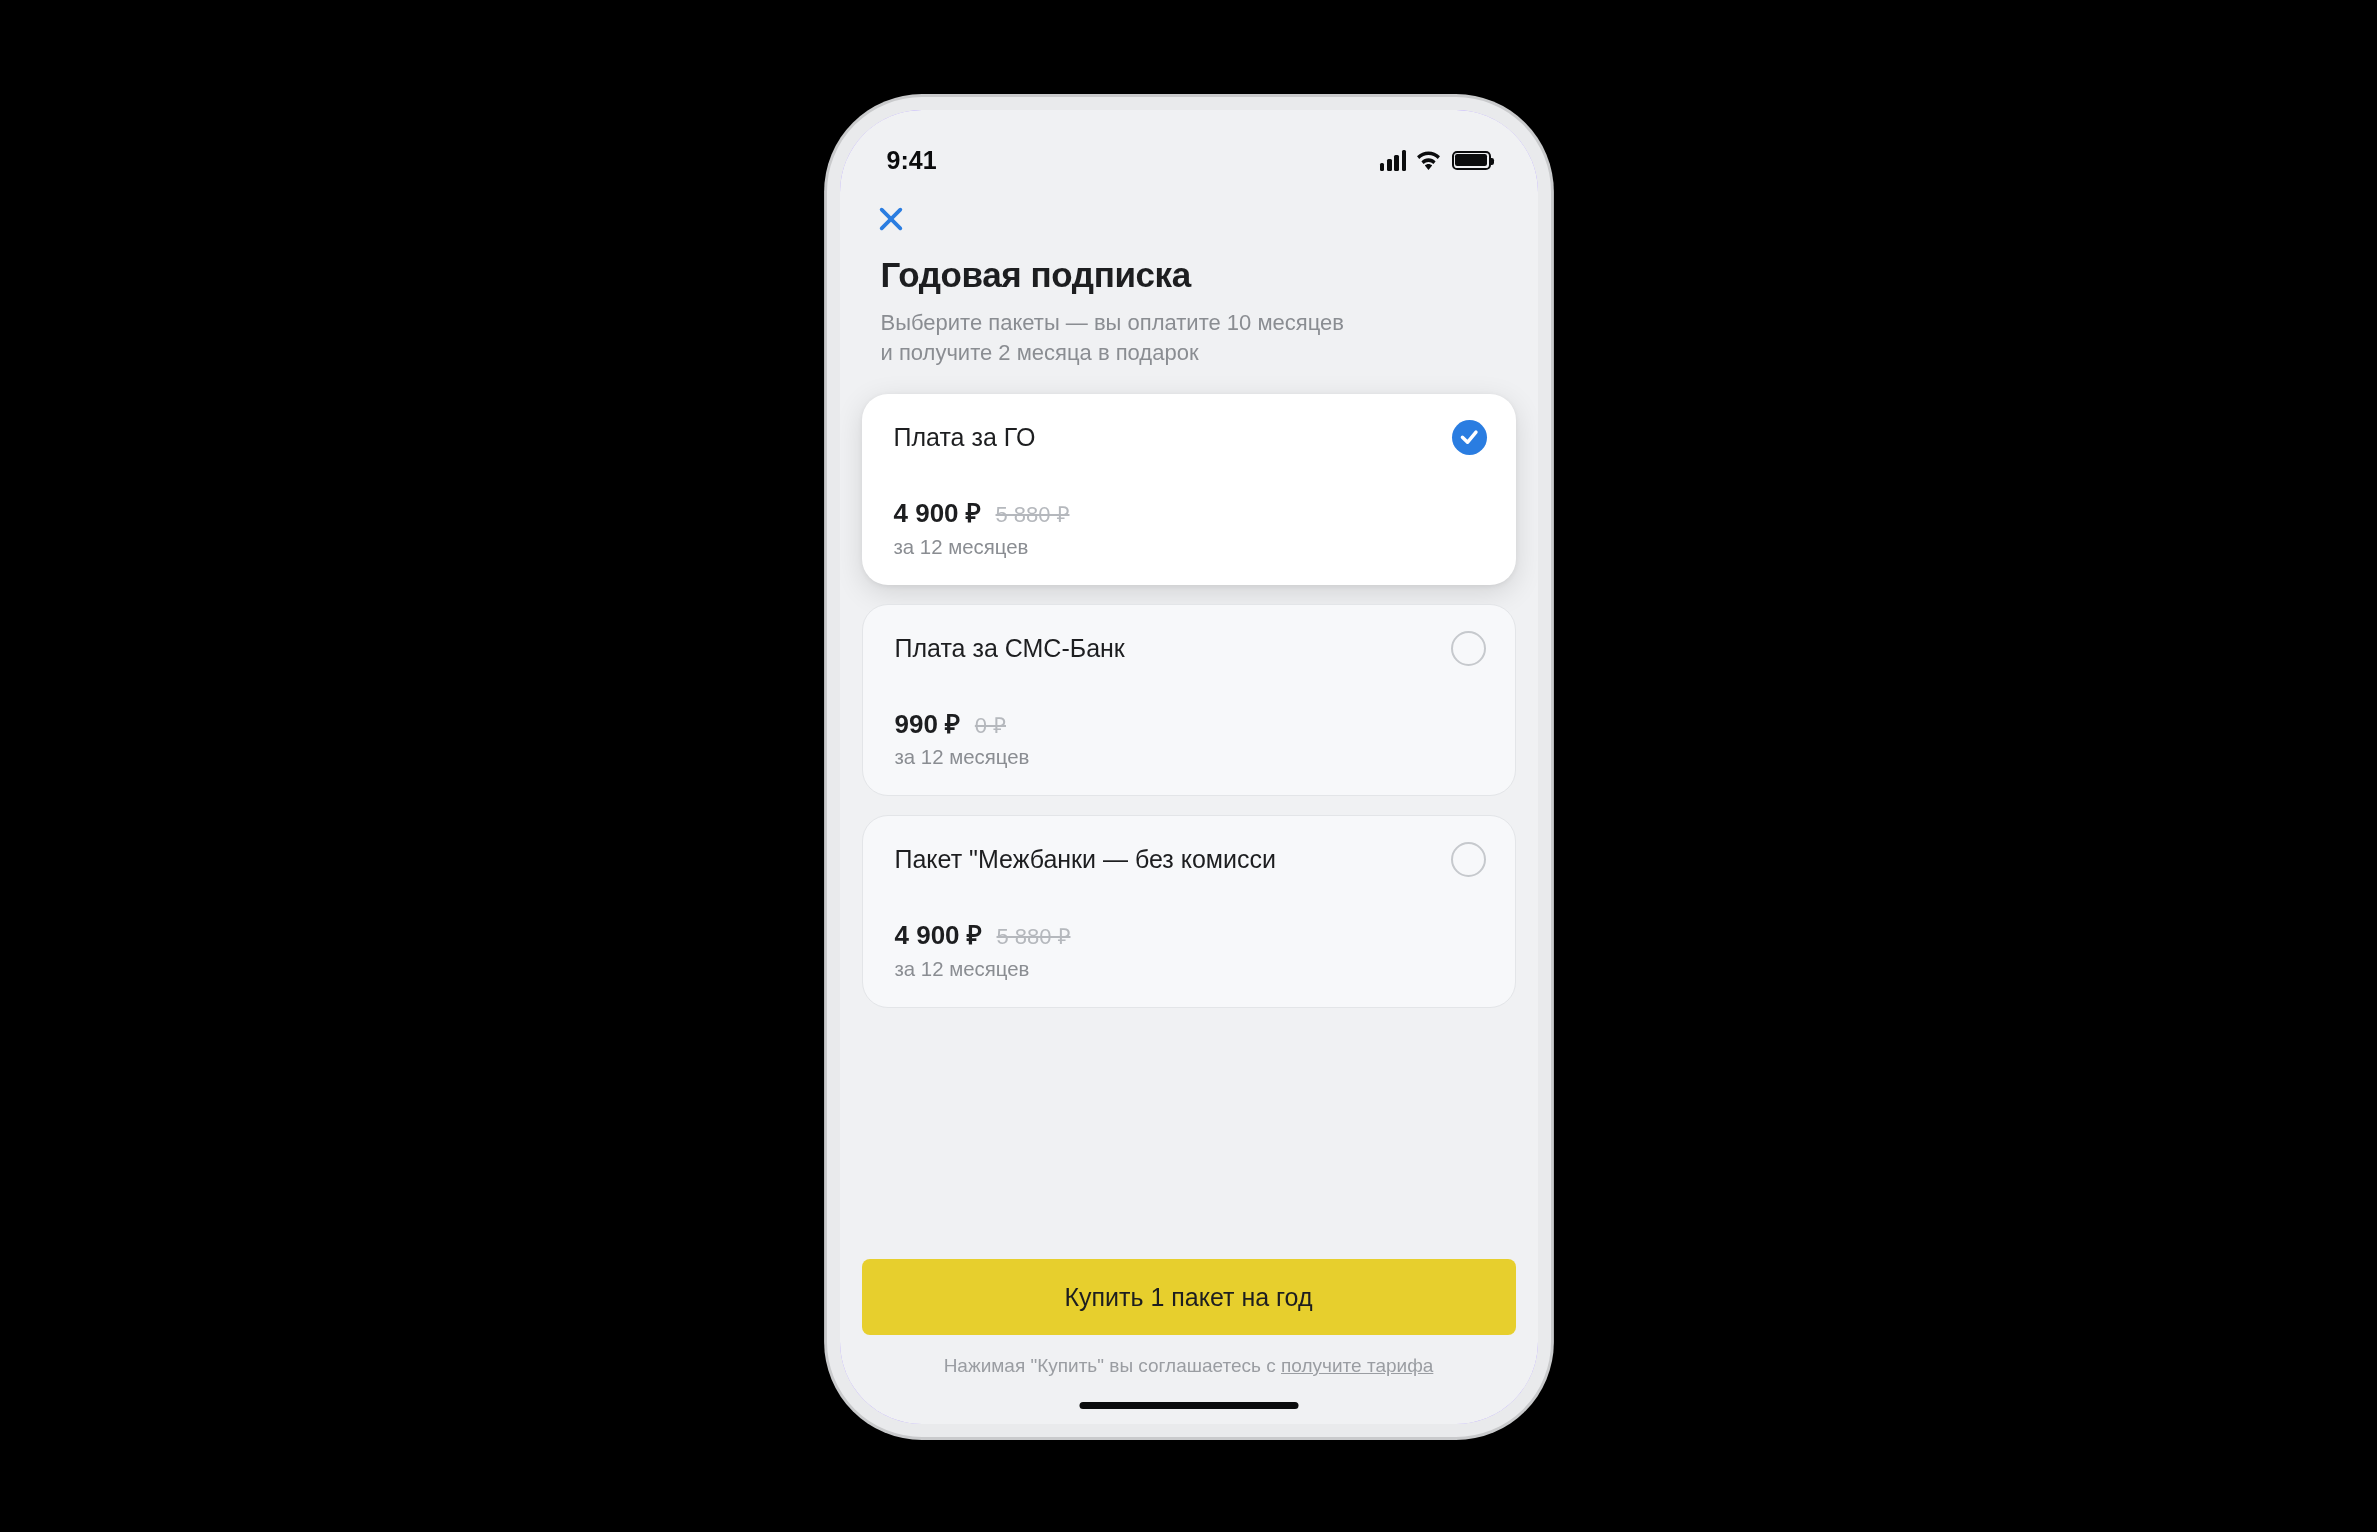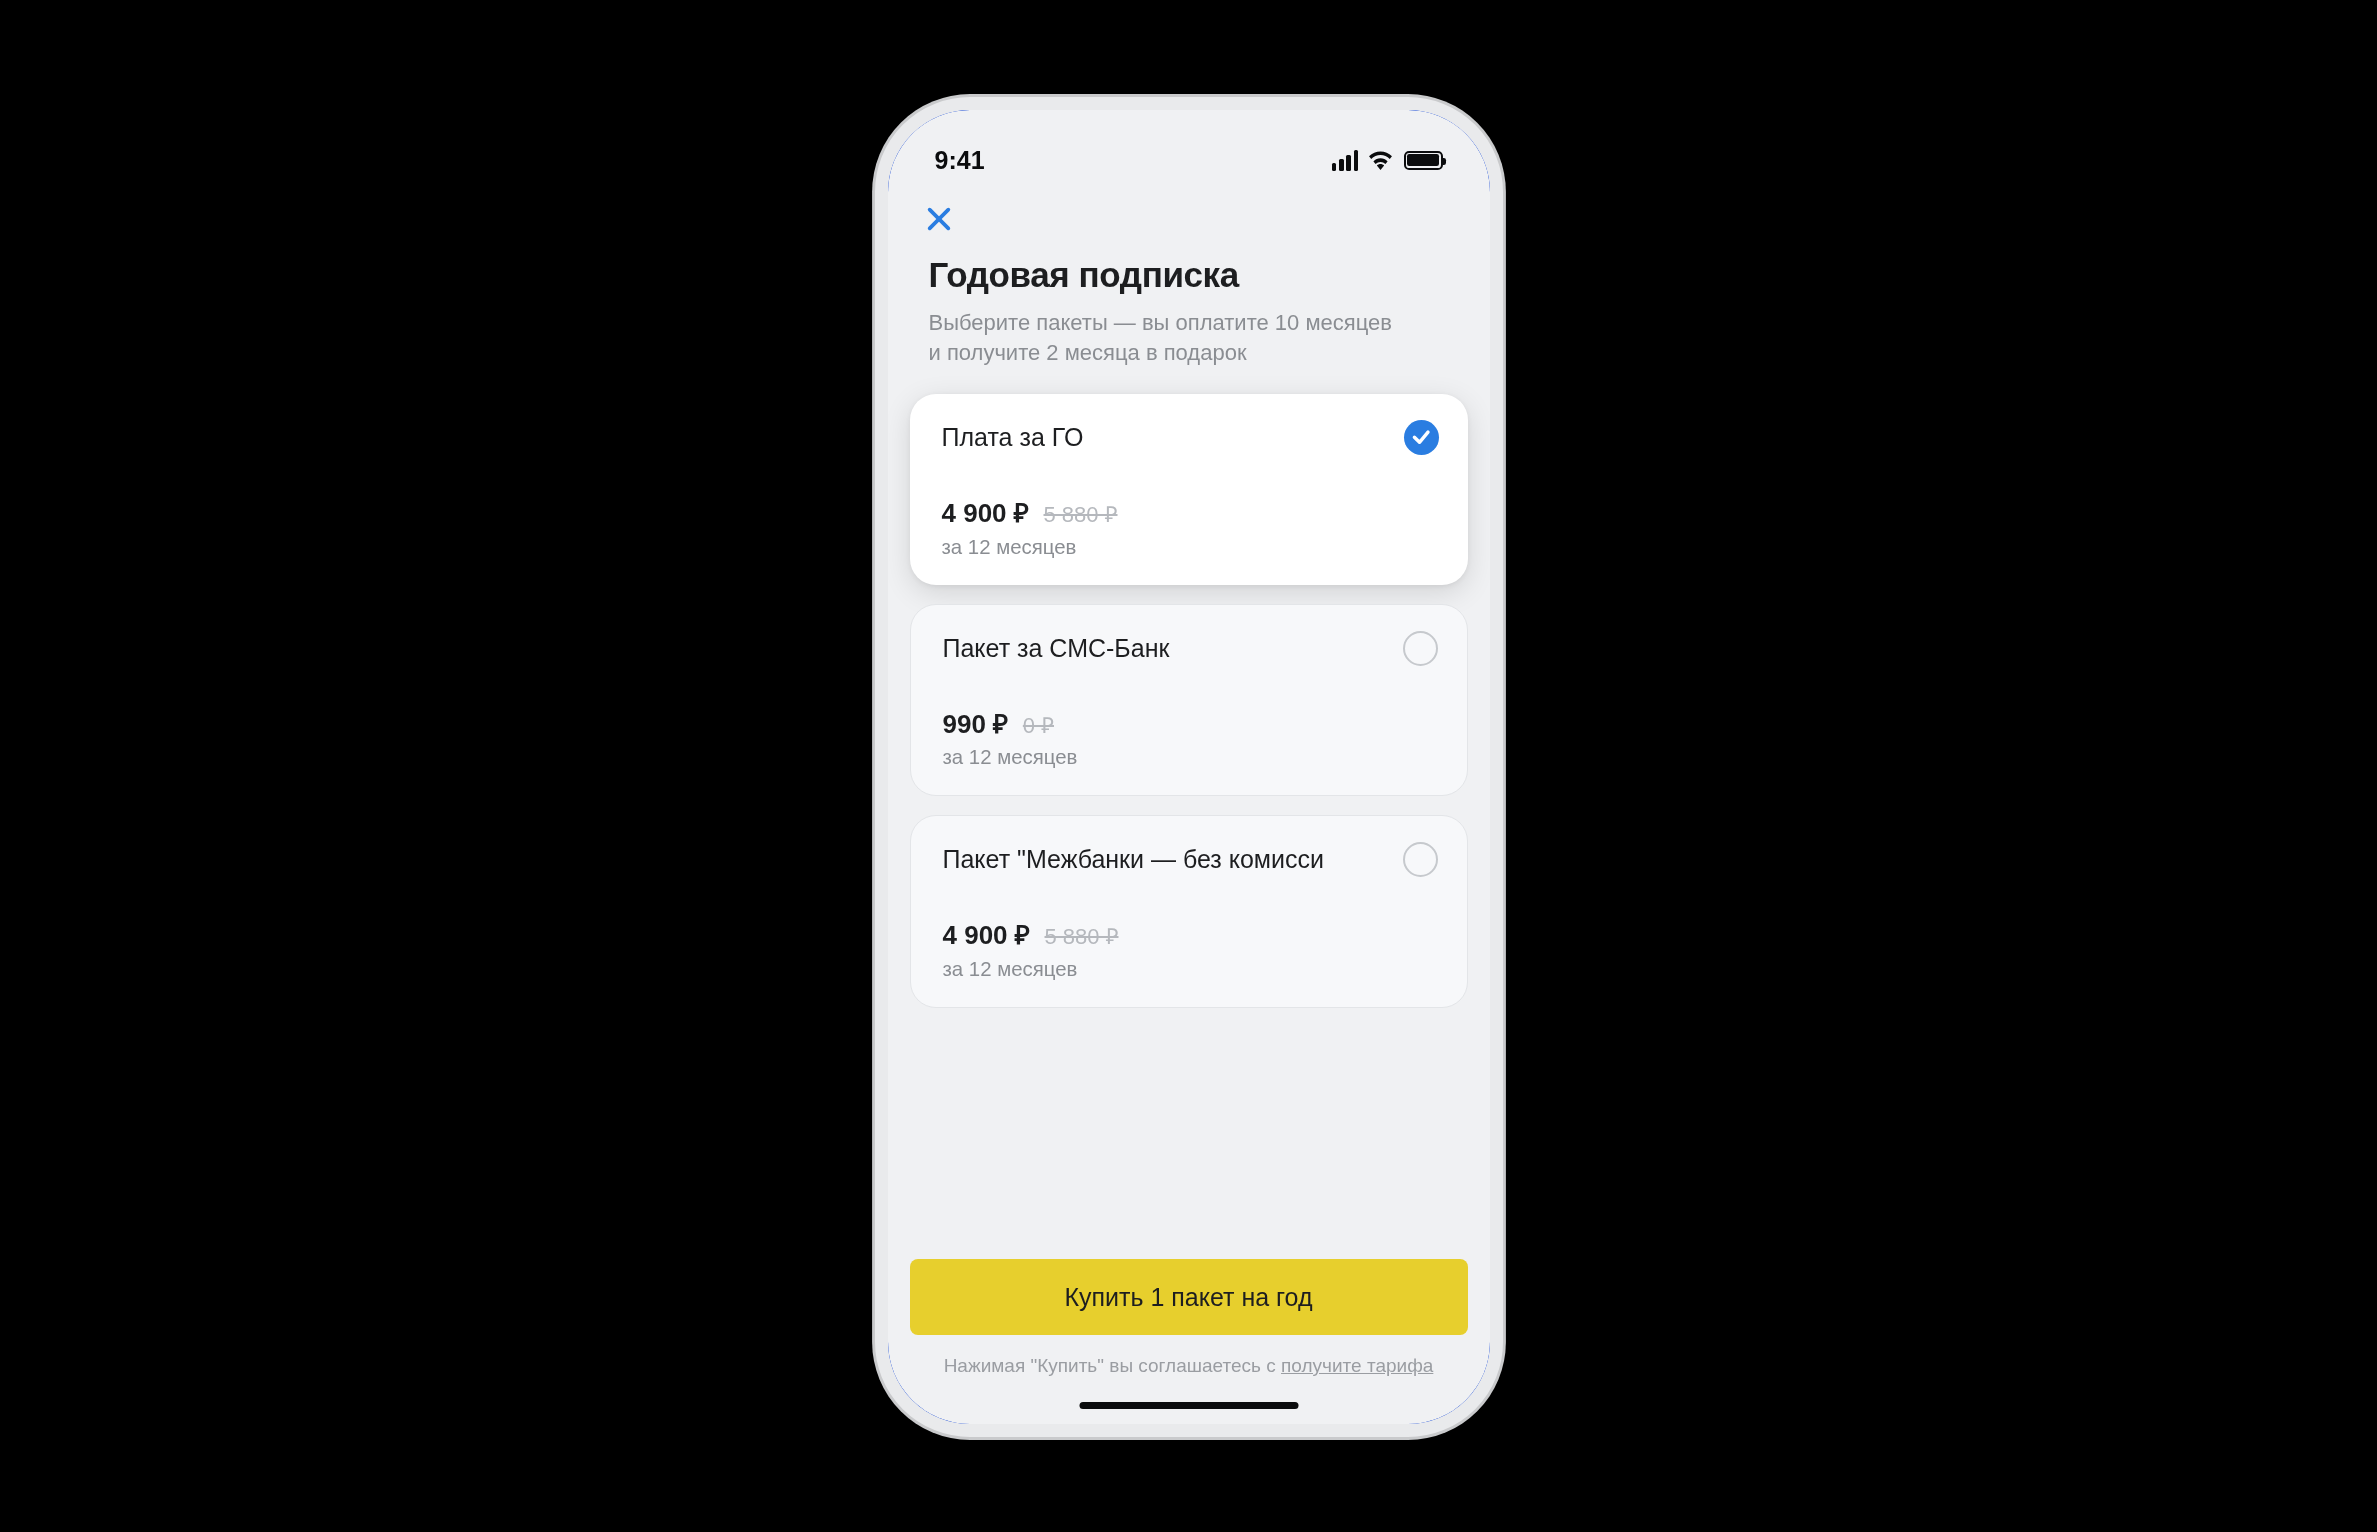--- a/index.html
+++ b/index.html
@@ -12,23 +12,23 @@
       width: 2377px;
       height: 1533px;
       background: #000;
       display: flex;
       align-items: center;
       justify-content: center;
       font-family: -apple-system, "SF Pro Text", "Helvetica Neue", Arial, sans-serif;
     }
     
     .device {
-      width: 628px;
+      width: 724px;
       height: 1340px;
-      background: #1d4ed8;
+      background: #c4b5fd;
       border-radius: 95px;
       border: 13px solid #e9eaec;
       box-shadow: 0 0 0 2.9px #c9cacc, 0 22px 58px rgba(0,0,0,.6);
       position: relative;
       overflow: hidden;
     }
     
     .side-btn {
       position: absolute;
       background: #d4d5d7;
@@ -290,21 +290,21 @@
             </svg>
         </div>
         <div class="price-row">
           <span class="price">4 900 ₽</span>
           <span class="old-price">5 880 ₽</span>
         </div>
         <div class="period">за 12 месяцев</div>
       </div>
 
       <div class="card">
-        <div class="card-title">Пакет за СМС-Банк</div>
+        <div class="card-title">Плата за СМС-Банк</div>
         <div class="check empty"></div>
         <div class="price-row">
           <span class="price">990 ₽</span>
           <span class="old-price">0 ₽</span>
         </div>
         <div class="period">за 12 месяцев</div>
       </div>
 
       <div class="card">
         <div class="card-title">Пакет "Межбанки — без комисси</div>

